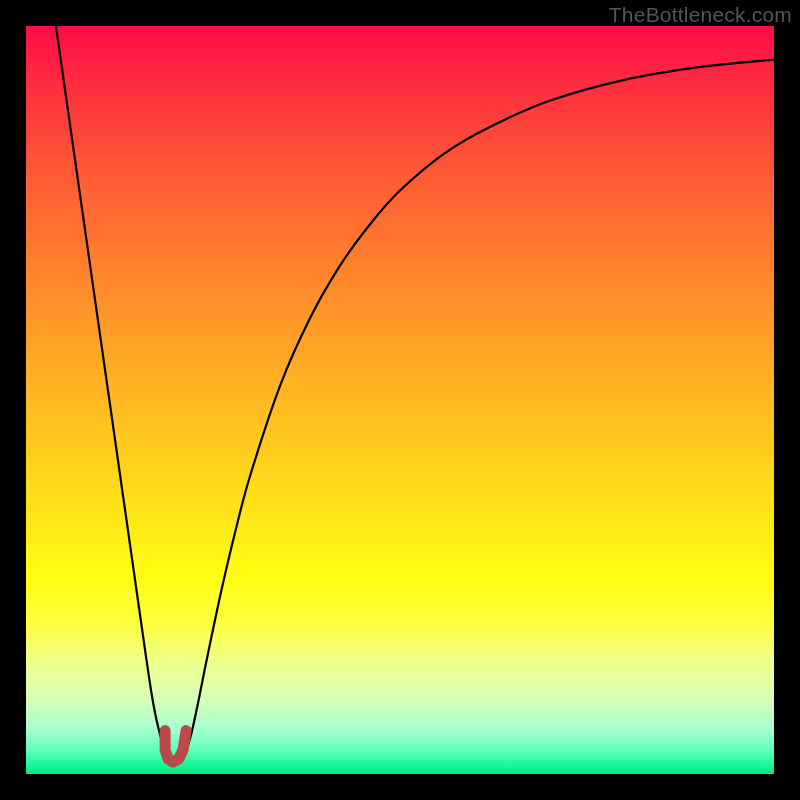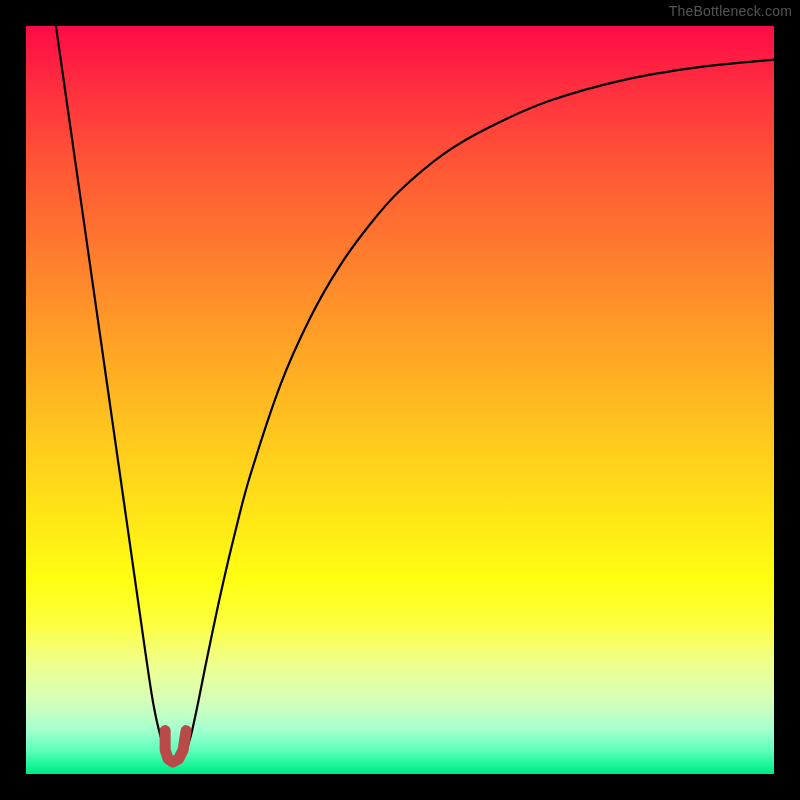--- a/index.html
+++ b/index.html
@@ -38,21 +38,21 @@
       #5affb8 97%,
       #14f594 99%,
       #00e884 100%
     );
   }
   .watermark {
     position: absolute;
     top: 3px;
     right: 8px;
     color: #555;
-    font-size: 14px;
+    font-size: 21px;
     font-weight: 400;
     letter-spacing: 0.2px;
     z-index: 10;
   }
   svg.plot {
     position: absolute;
     left: 0; top: 0;
     width: 748px;
     height: 748px;
     z-index: 5;

